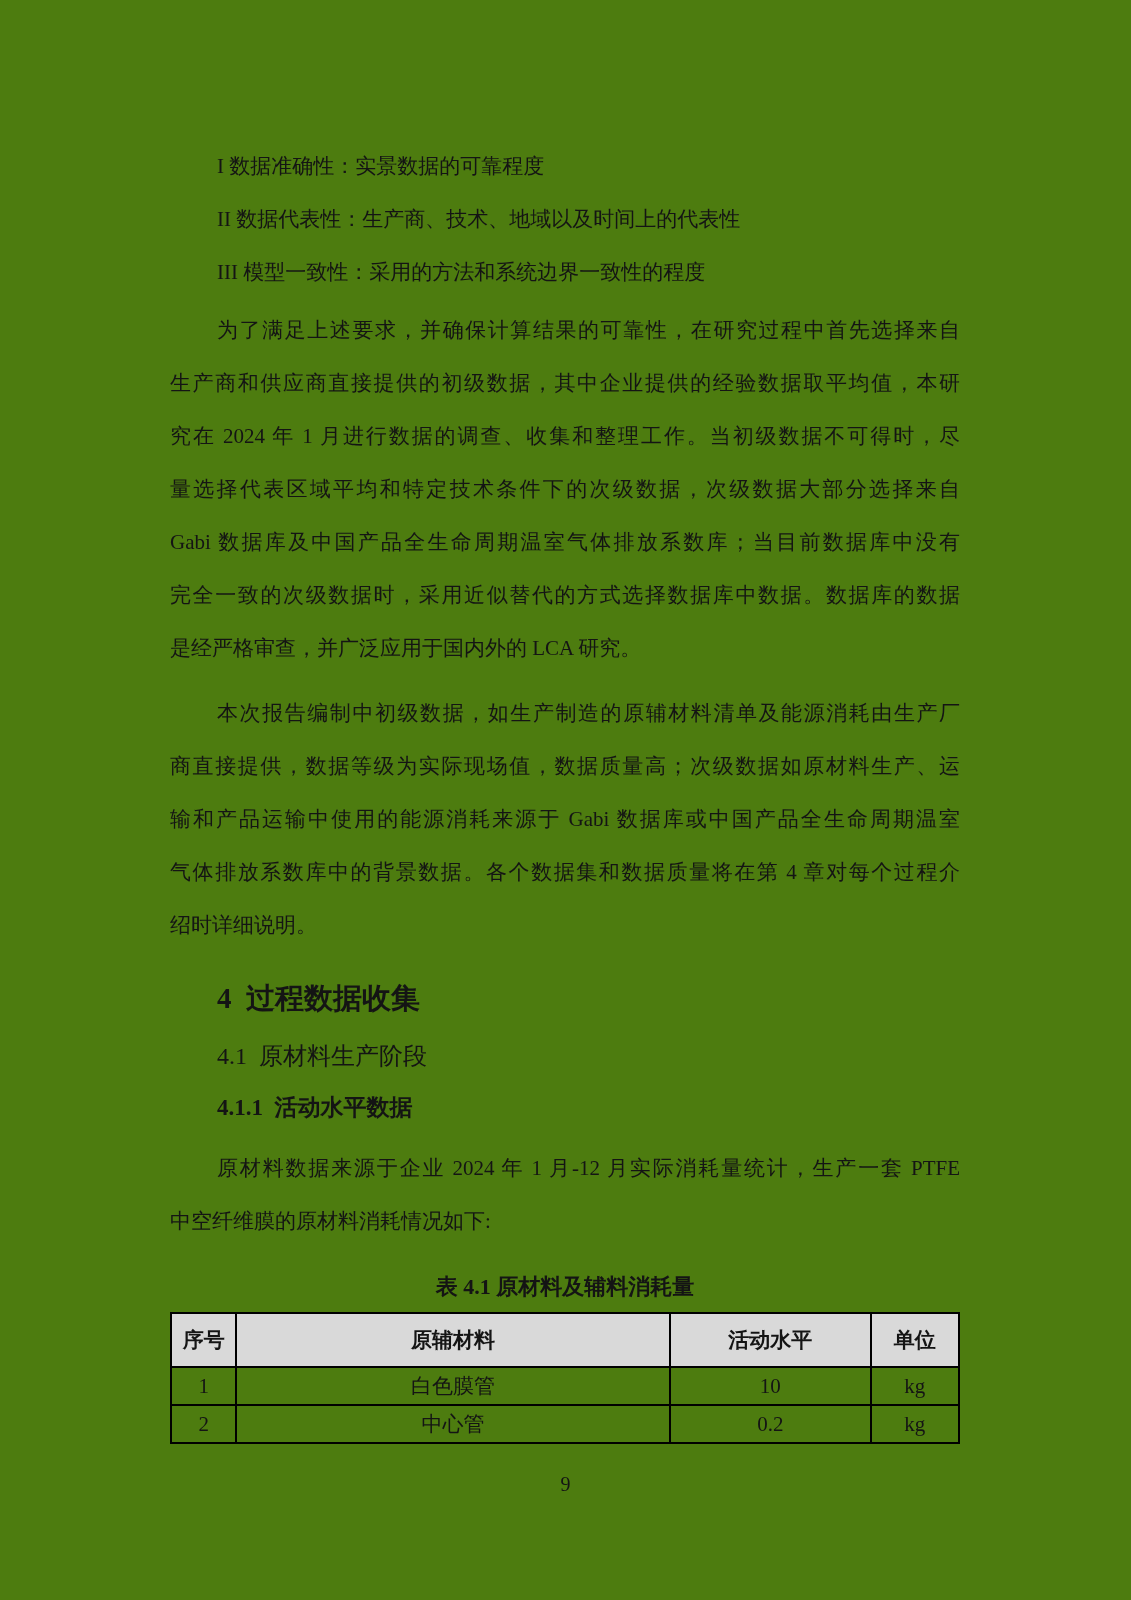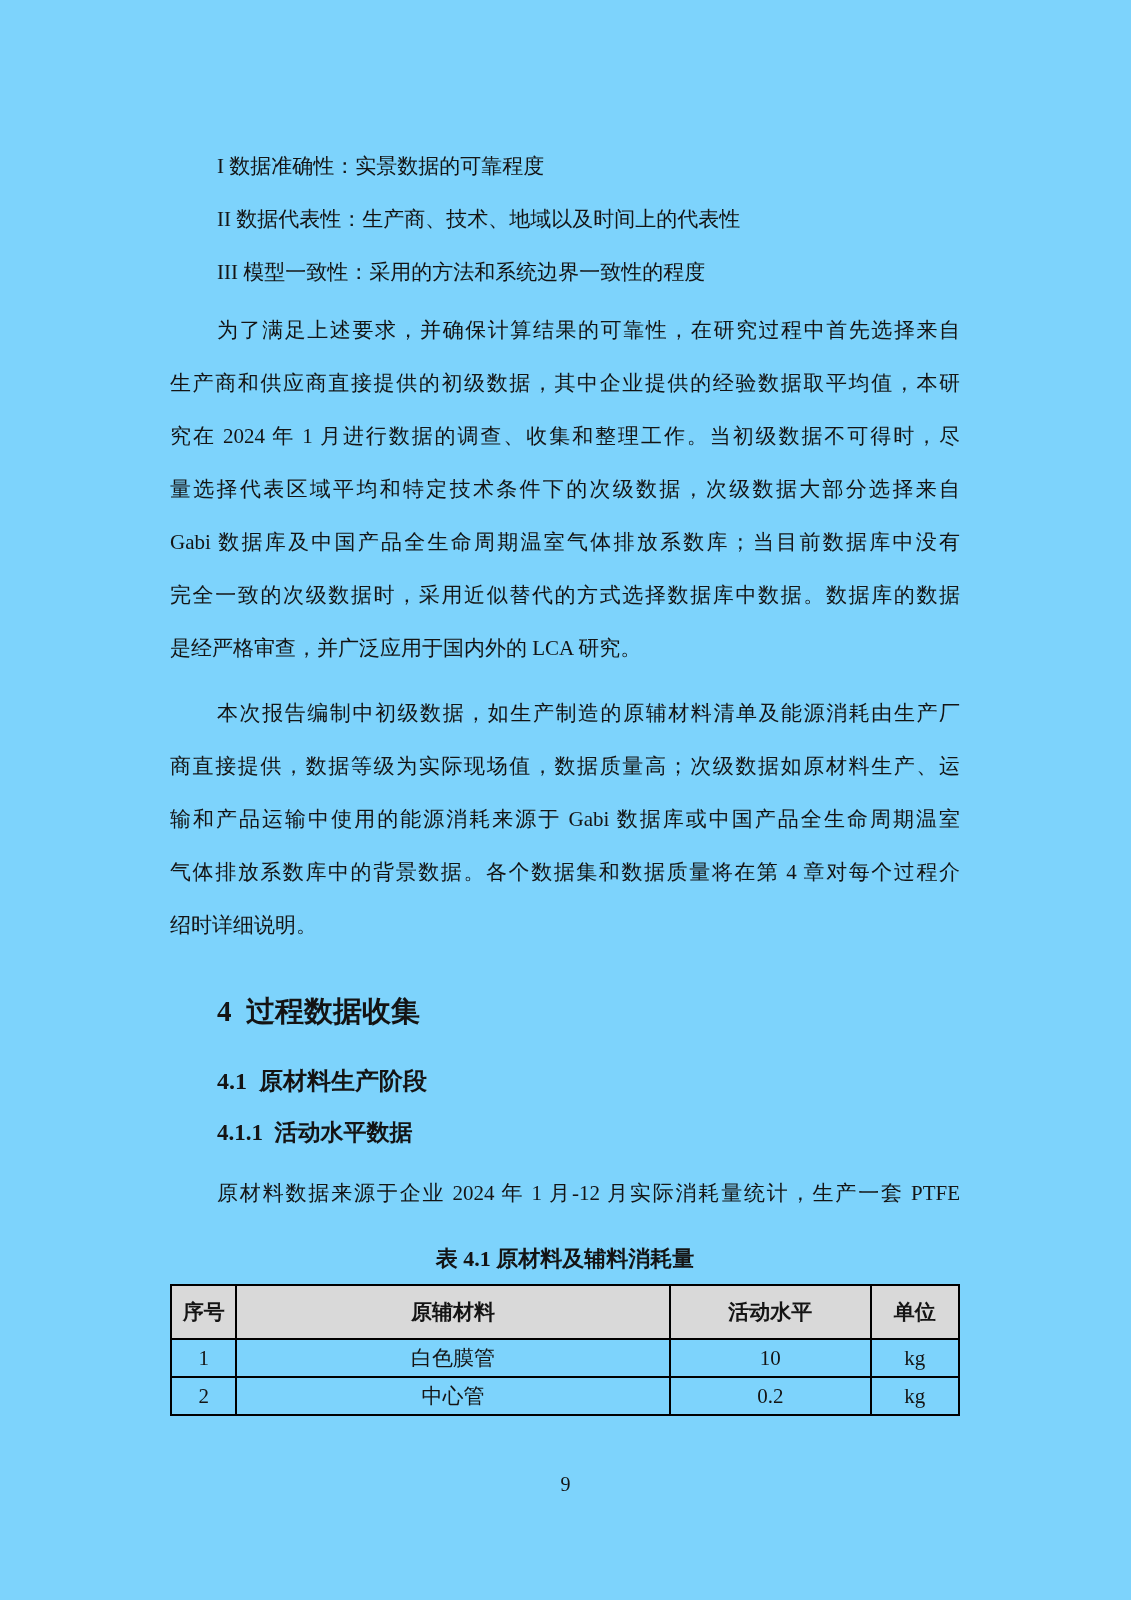--- a/index.html
+++ b/index.html
@@ -10,21 +10,21 @@
   body {
     width: 1131px;
     height: 1600px;
     position: relative;
     font-family: "Liberation Serif", "DejaVu Serif", serif;
     color: #141414;
   }
   .page {
     position: absolute;
     inset: 0;
-    background: #7dd3fc;
+    background: #4d7c0f;
     overflow: hidden;
   }
   .content {
     position: absolute;
     left: 170px;
     top: 0;
     width: 790px;
     padding-top: 140px;
   }
   .line {
@@ -39,31 +39,31 @@
     text-align: left;
     text-align-last: left;
   }
   .line.ind {
     text-indent: 47px;
   }
   .para-p1 { margin-top: 5px; }
   .para-p2 { margin-top: 12px; }
   .para-p3 { margin-top: 16px; }
   .h1 {
-    margin-top: 39px;
+    margin-top: 26px;
     font-size: 29px;
     font-weight: 700;
     line-height: 40px;
     text-indent: 47px;
     white-space: pre-wrap;
   }
   .h2 {
-    margin-top: 32px;
+    margin-top: 20px;
     font-size: 24px;
-    font-weight: 700;
+    font-weight: 400;
     line-height: 36px;
     text-indent: 47px;
     white-space: pre-wrap;
   }
   .h3 {
     margin-top: 16px;
     font-size: 23px;
     font-weight: 700;
     line-height: 36px;
     text-indent: 47px;
@@ -141,20 +141,21 @@
       <div class="line">气体排放系数库中的背景数据。各个数据集和数据质量将在第 4 章对每个过程介</div>
       <div class="line endp">绍时详细说明。</div>
     </div>
 
     <div class="h1">4  过程数据收集</div>
     <div class="h2">4.1  原材料生产阶段</div>
     <div class="h3">4.1.1  活动水平数据</div>
 
     <div class="para-p3">
       <div class="line ind">原材料数据来源于企业 2024 年 1 月-12 月实际消耗量统计，生产一套 PTFE</div>
+      <div class="line endp">中空纤维膜的原材料消耗情况如下:</div>
     </div>
 
     <div class="tbl-caption">表 4.1 原材料及辅料消耗量</div>
 
     <table class="materials">
       <colgroup>
         <col class="col-no">
         <col class="col-mat">
         <col class="col-act">
         <col class="col-unit">

